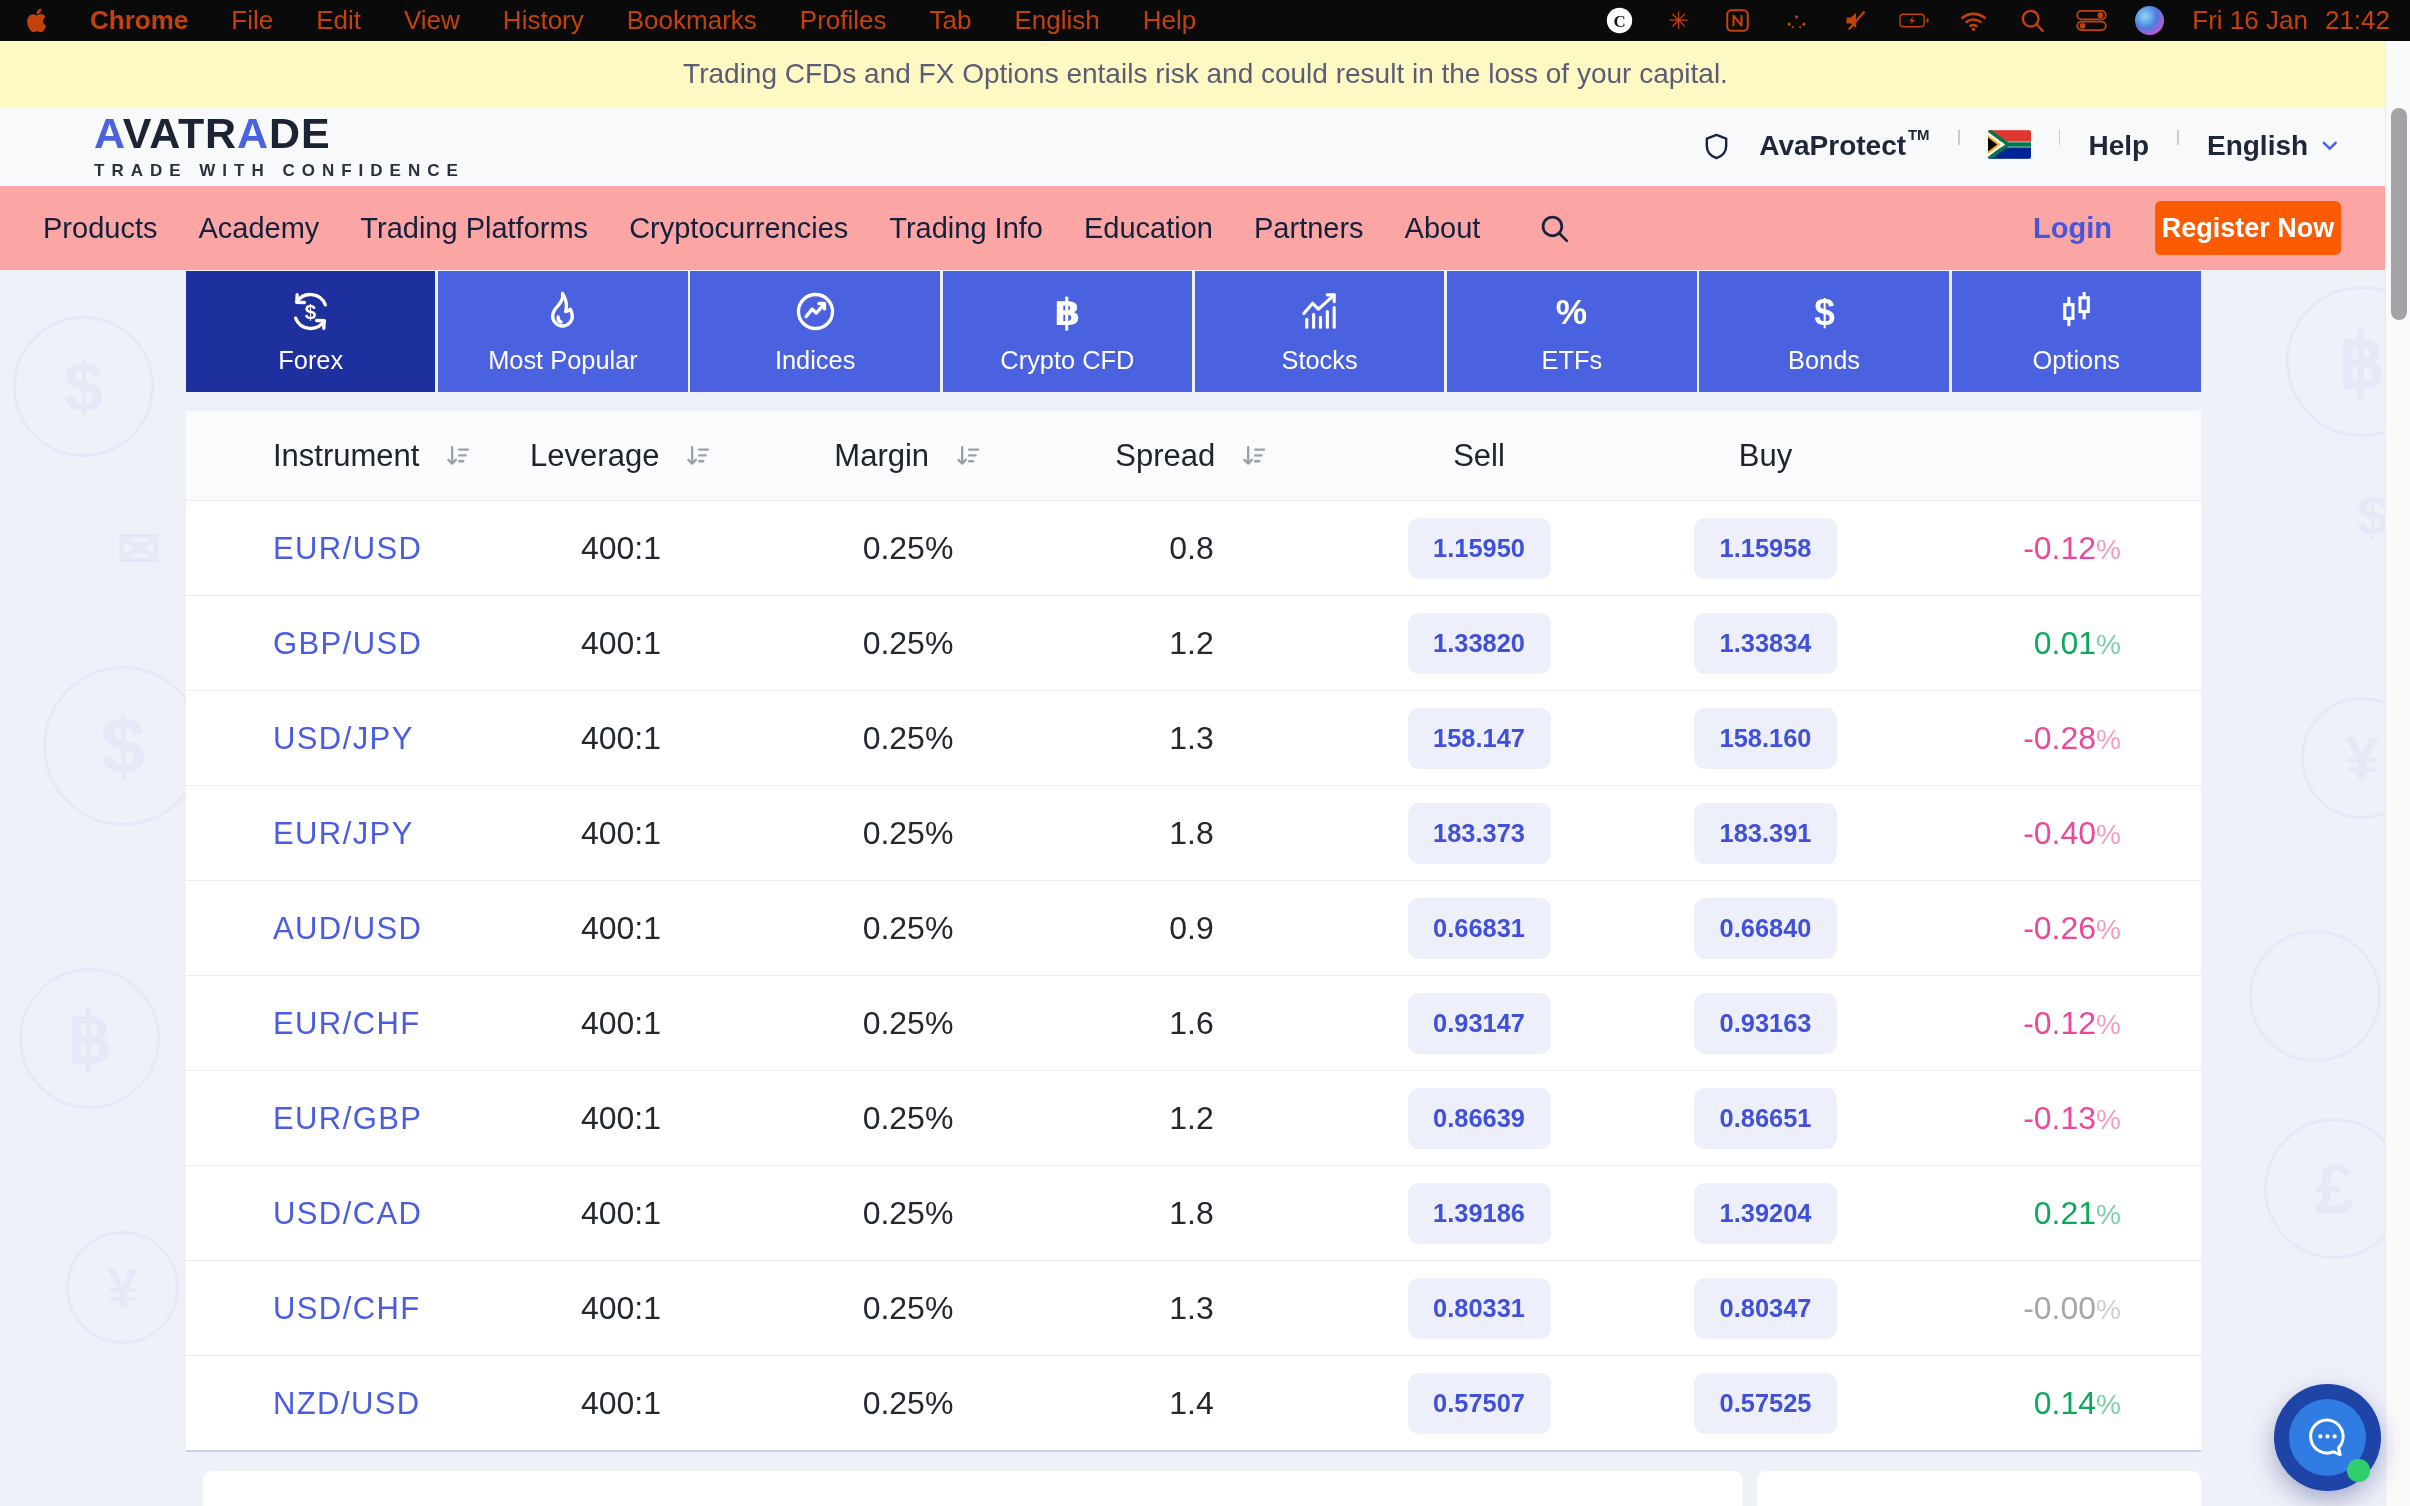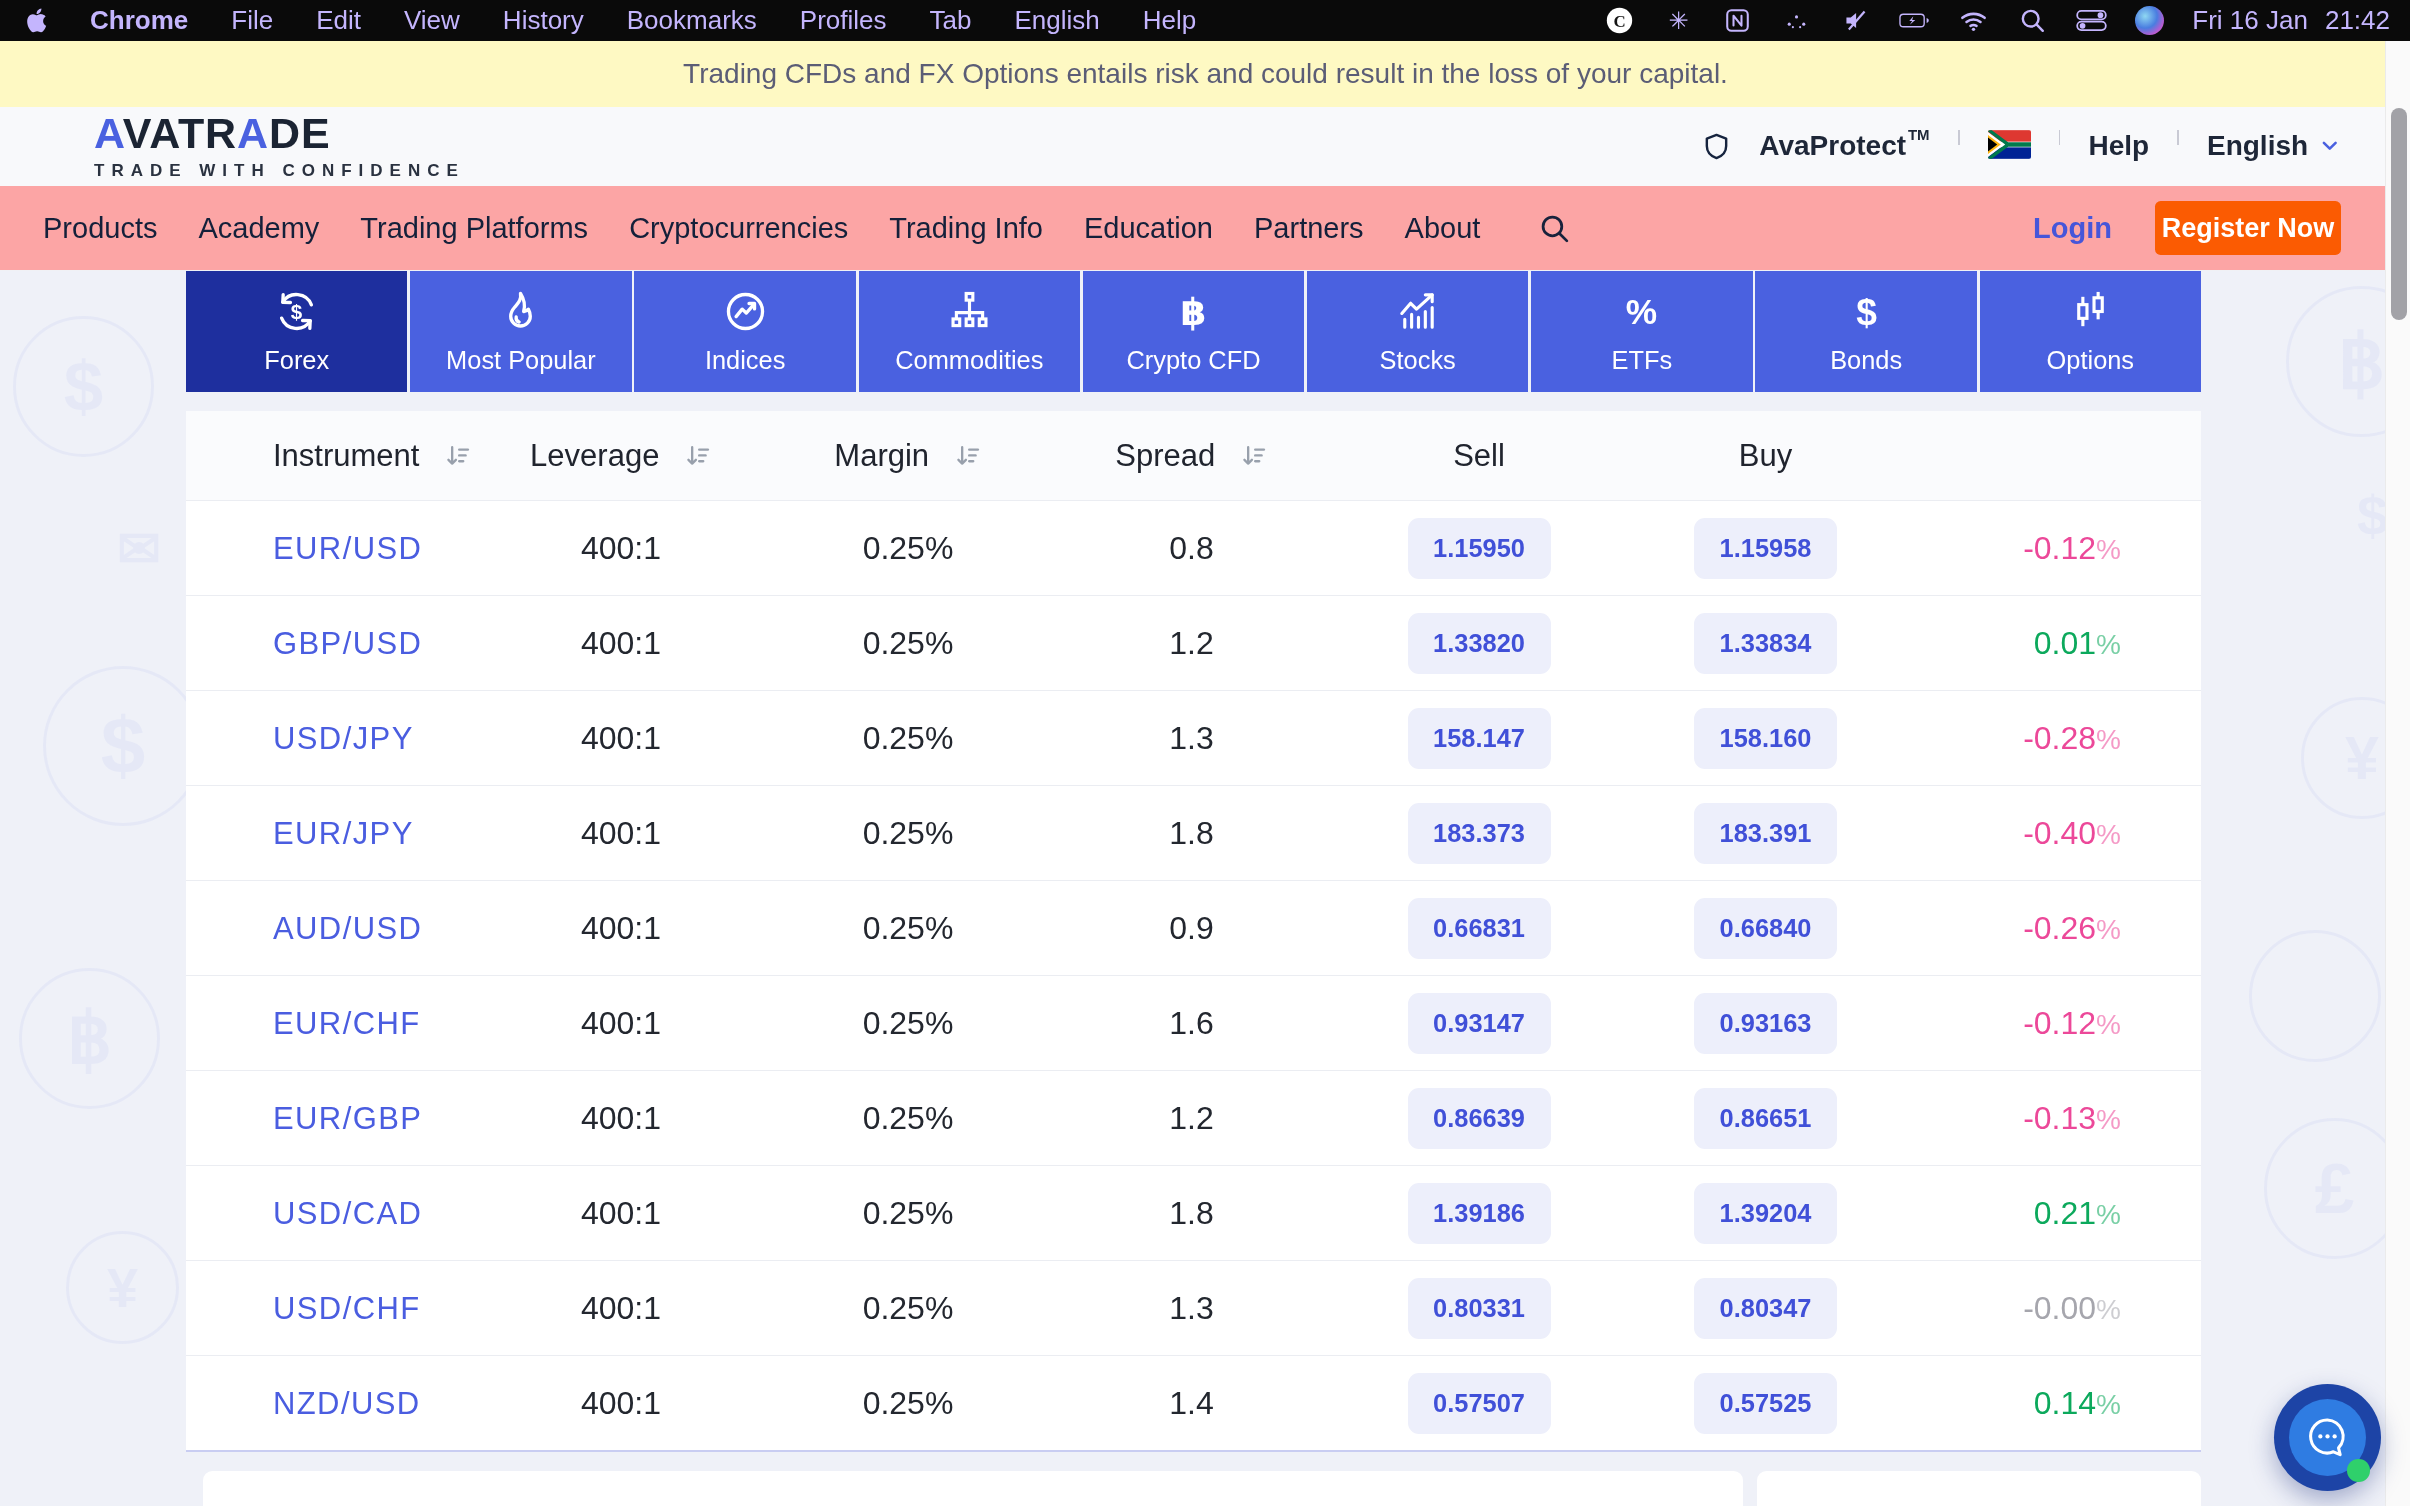--- a/index.html
+++ b/index.html
@@ -2,21 +2,21 @@
 <html style="font-size:15px"><head>
 <meta charset="utf-8">
 <style>
   * { margin:0; padding:0; box-sizing:border-box; }
   html,body { width:2411px; height:1507px; overflow:hidden; }
   body { font-family:"Liberation Sans", sans-serif; background:#eef0f7; position:relative; }
 
   
   .menubar { position:absolute; top:0; left:0; right:0; height:41px; background:#0a0a0a;
              display:flex; align-items:center; justify-content:space-between;
-             padding:0 21px 0 26px; color:#c4b5fd; z-index:50; }
+             padding:0 21px 0 26px; color:#c2410c; z-index:50; }
   .mb-left { display:flex; align-items:center; gap:43px; }
   .mb-apple svg { width:21px; height:24.5px; display:block; }
   .mb-items { display:flex; gap:43px; font-size:26px; }
   .menu-item.bold { font-weight:700; }
   .mb-right { display:flex; align-items:center; gap:28px; }
   .mb-status { display:flex; align-items:center; gap:28px; }
   .status-icon svg { width:31px; height:29px; display:block; }
   .status-icon.siri { width:29px; height:29px; border-radius:50%;
       background:radial-gradient(circle at 35% 35%, #8fd8f2, #4a7de0 45%, #c05ad0 75%, #3bd08a); }
   .mb-clock { font-size:26px; display:flex; gap:17px; font-weight:500; }
@@ -315,32 +315,20 @@
             <svg viewBox="0 0 24 24" fill="none" stroke="currentColor" stroke-width="1.7" stroke-linecap="round" stroke-linejoin="round">
               <circle cx="12" cy="12" r="8.7"></circle>
               <polyline points="7.2 14.6 10.3 10.8 12.4 12.8 16.4 8.2"></polyline>
               <polyline points="13.8 7.9 16.6 7.9 16.6 10.7"></polyline>
             </svg>
           </span>
           <span class="tab-label">Indices</span>
         </div>
         <div class="tab">
           <span class="tab-icon">
-            <svg viewBox="0 0 24 24" fill="none" stroke="currentColor" stroke-width="1.6">
-              <rect x="10.3" y="2.8" width="3.4" height="3.4"></rect>
-              <rect x="3.6" y="15.8" width="3.4" height="3.4"></rect>
-              <rect x="10.3" y="15.8" width="3.4" height="3.4"></rect>
-              <rect x="17" y="15.8" width="3.4" height="3.4"></rect>
-              <path d="M12 6.2v3.4M5.3 15.8v-3.2h13.4v3.2M12 9.6v6.2"></path>
-            </svg>
-          </span>
-          <span class="tab-label">Commodities</span>
-        </div>
-        <div class="tab">
-          <span class="tab-icon">
             <svg viewBox="0 0 24 24">
               <text x="12" y="19" text-anchor="middle" font-size="19" font-weight="bold" fill="currentColor" font-family="DejaVu Sans, sans-serif">฿</text>
             </svg>
           </span>
           <span class="tab-label">Crypto CFD</span>
         </div>
         <div class="tab">
           <span class="tab-icon">
             <svg viewBox="0 0 24 24" fill="none" stroke="currentColor" stroke-width="1.6" stroke-linecap="round" stroke-linejoin="round">
               <polyline points="4 13 8.5 7.8 11.5 10.8 19.5 3.5"></polyline>

